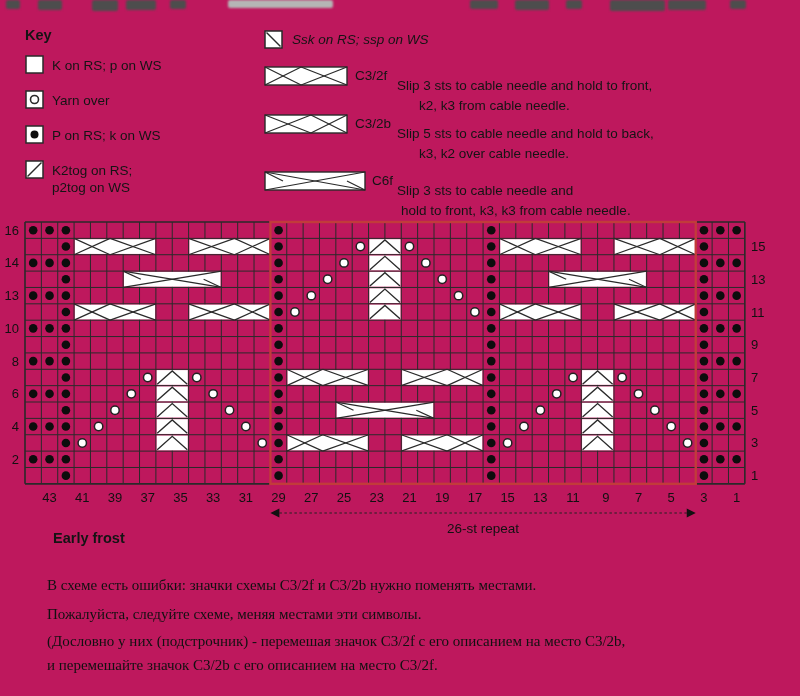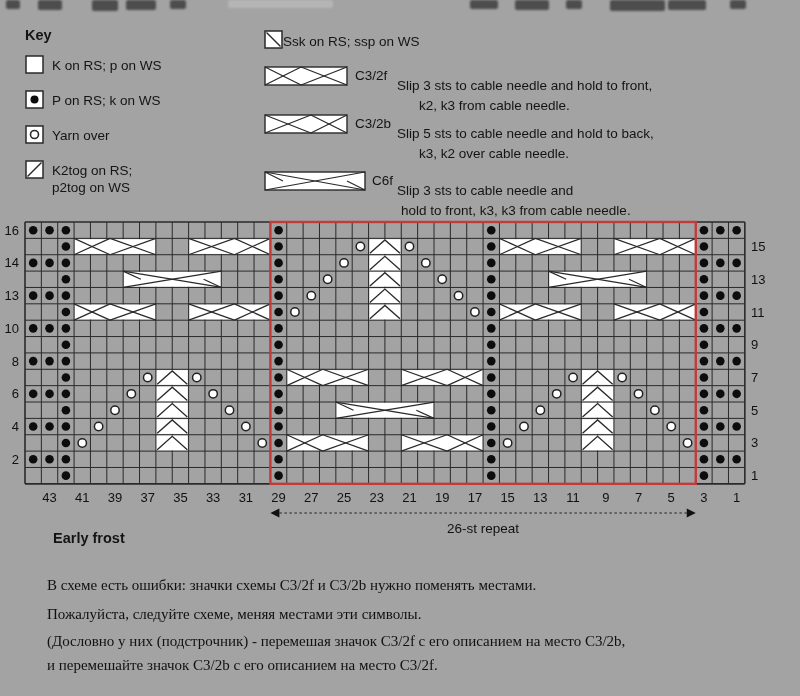--- a/index.html
+++ b/index.html
@@ -1,26 +1,26 @@
 <!DOCTYPE html>
 <html><head>
 <meta charset="utf-8">
 <style>
   html,body{margin:0;padding:0;background:#fff;}
-  .page{position:relative;width:800px;height:696px;background:#a3a3a3;overflow:hidden;
+  .page{position:relative;width:800px;height:696px;background:#be185d;overflow:hidden;
         font-family:"Liberation Sans",sans-serif;color:#141414;}
   #top-strip{position:absolute;left:0;top:0;width:800px;height:14px;}
   #top-strip .frag{position:absolute;top:0;border-radius:2px;filter:blur(1.1px);}
   .key-left{position:absolute;left:25px;top:27px;width:230px;}
   .key-heading{font-weight:bold;font-size:14.5px;margin-bottom:12px;}
   .key-item{display:flex;align-items:flex-start;gap:8px;margin-bottom:16px;font-size:13.5px;line-height:17px;}
   .key-item .lbl{padding-top:2px;white-space:pre-line;}
   .key-right{position:absolute;left:264px;top:28px;width:536px;font-size:13.5px;}
   .kr-row{position:absolute;left:0;}
-  #kr-ssk{top:2px;display:flex;align-items:flex-end;}
+  #kr-ssk{top:2px;display:flex;align-items:center;gap:9px;font-style:italic;}
   #kr-c32f{top:38px;} #kr-c32b{top:86px;} #kr-c6f{top:143px;}
   .kr-name{position:absolute;top:2px;}
   #kr-c32f .kr-name,#kr-c32b .kr-name{left:91px;}
   #kr-c6f .kr-name{left:108px;}
   .kr-desc{position:absolute;left:133px;top:10px;width:400px;line-height:20px;}
   #kr-c32f .ln2,#kr-c32b .ln2{margin-left:22px;}
   #kr-c6f .ln2{margin-left:4px;}
   #chart-svg{position:absolute;left:0;top:0;pointer-events:none;}
   .chart-title{position:absolute;left:25px;top:530px;font-weight:bold;font-size:14.5px;margin-left:28px;}
   .notes{position:absolute;left:38px;top:568px;width:740px;
@@ -53,30 +53,30 @@
     <div class="key-heading">Key</div>
     <div class="key-item">
       <svg class="ksym" width="19" height="19">
           <rect x="1" y="1" width="17" height="17" fill="#fff" stroke="#2a2a2a" stroke-width="1.5"></rect>
         </svg>
       <span class="lbl">K on RS; p on WS</span>
     </div>
     <div class="key-item">
       <svg class="ksym" width="19" height="19">
           <rect x="1" y="1" width="17" height="17" fill="#fff" stroke="#2a2a2a" stroke-width="1.5"></rect>
-          <circle cx="9.5" cy="9.5" r="4" fill="#0d0d0d"></circle>
-        </svg>
-      <span class="lbl">P on RS; k on WS</span>
+          <circle cx="9.5" cy="9.5" r="4" fill="none" stroke="#2a2a2a" stroke-width="1.6"></circle>
+        </svg>
+      <span class="lbl">Yarn over</span>
     </div>
     <div class="key-item">
       <svg class="ksym" width="19" height="19">
           <rect x="1" y="1" width="17" height="17" fill="#fff" stroke="#2a2a2a" stroke-width="1.5"></rect>
-          <circle cx="9.5" cy="9.5" r="4" fill="none" stroke="#2a2a2a" stroke-width="1.6"></circle>
-        </svg>
-      <span class="lbl">Yarn over</span>
+          <circle cx="9.5" cy="9.5" r="4" fill="#0d0d0d"></circle>
+        </svg>
+      <span class="lbl">P on RS; k on WS</span>
     </div>
     <div class="key-item">
       <svg class="ksym" width="19" height="19">
           <rect x="1" y="1" width="17" height="17" fill="#fff" stroke="#2a2a2a" stroke-width="1.5"></rect>
           <line x1="2.5" y1="16.5" x2="16.5" y2="2.5" stroke="#2a2a2a" stroke-width="1.4"></line>
         </svg>
       <span class="lbl">K2tog on RS;
 p2tog on WS</span>
     </div>
   </div>

